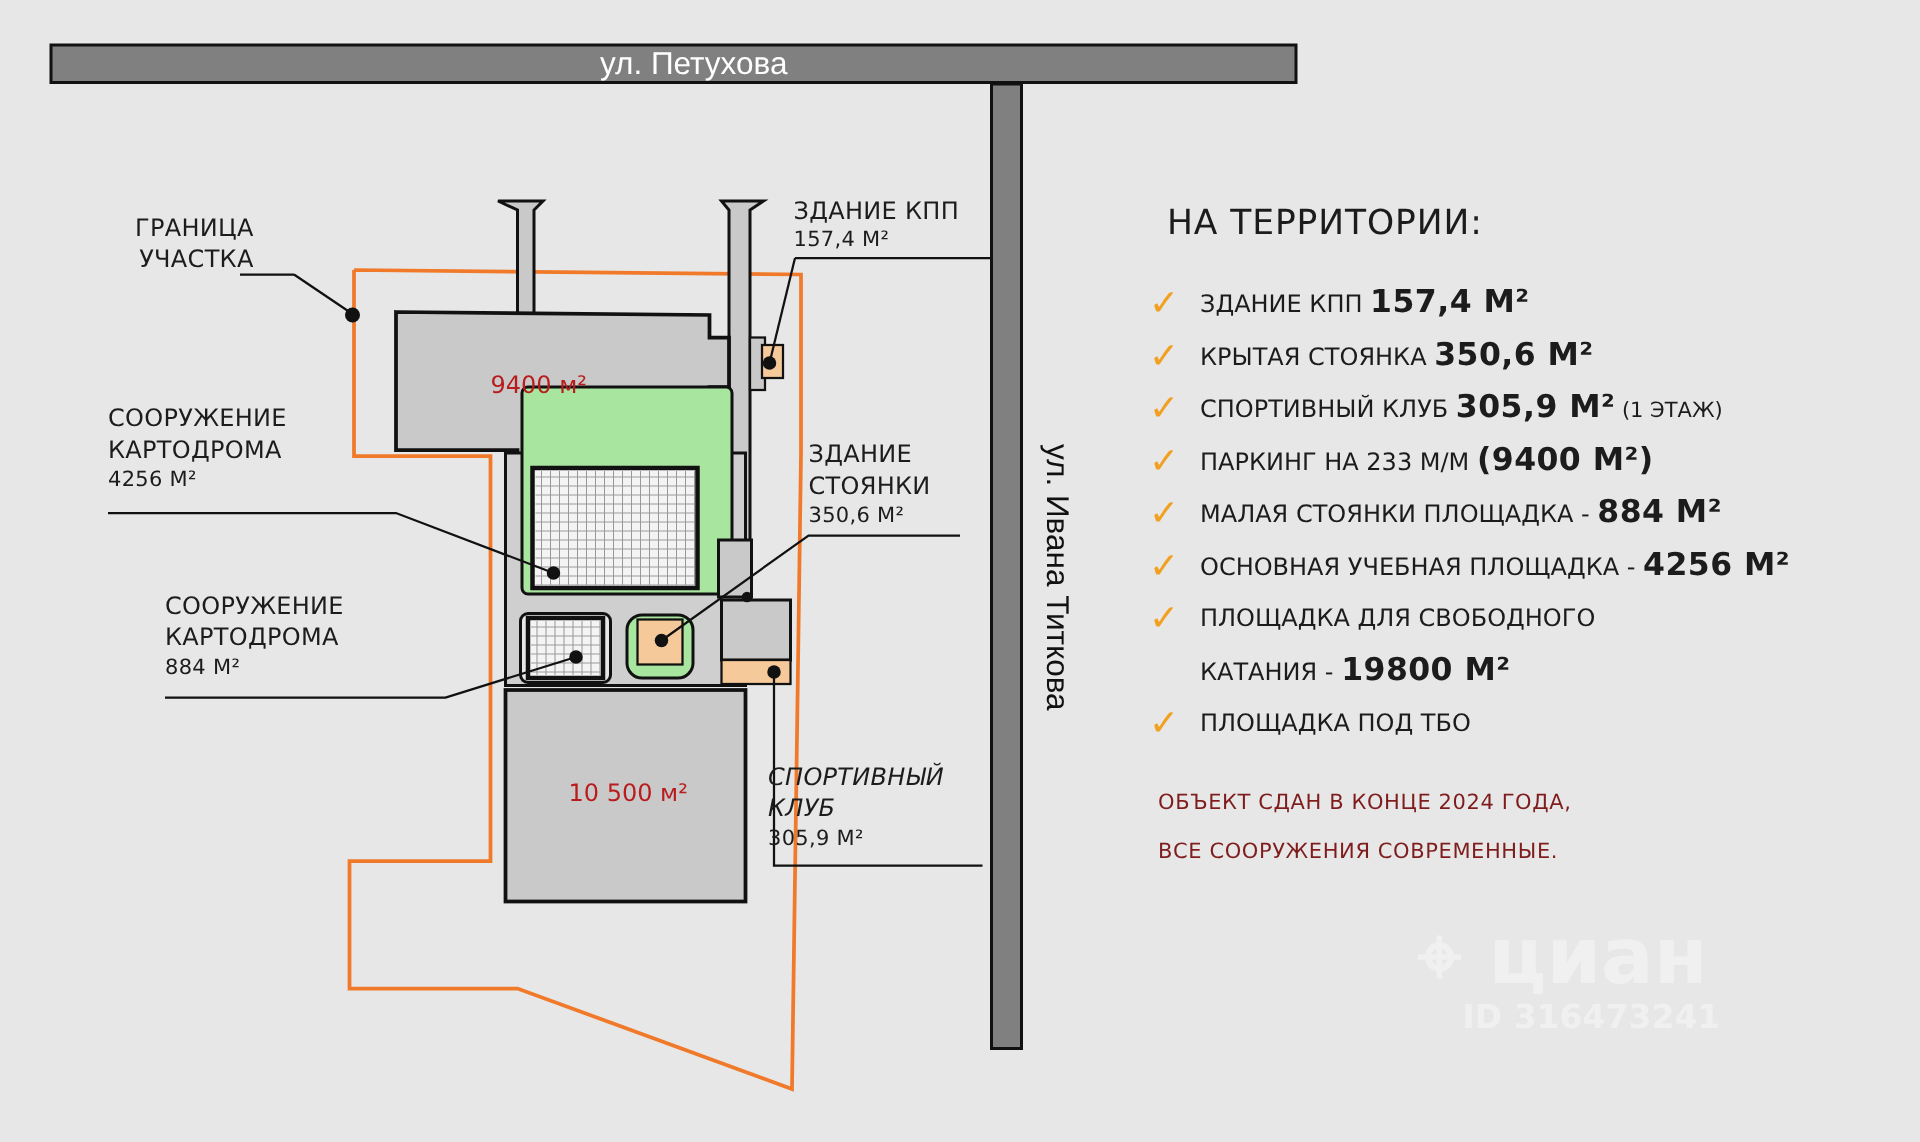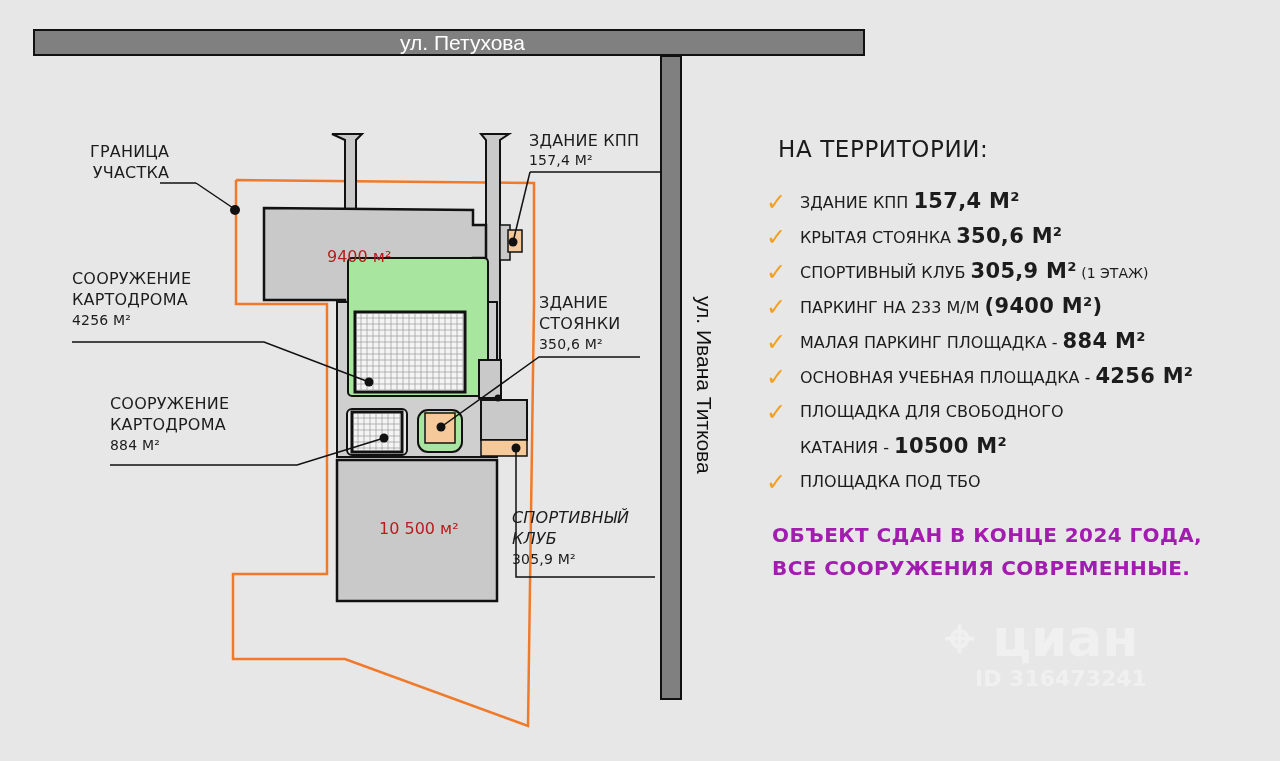--- a/index.html
+++ b/index.html
@@ -8,21 +8,21 @@
   .lbl{position:absolute;font-size:16px;line-height:21px;letter-spacing:0.2px;color:#1c1c1c;text-transform:none;}
   .street-h{position:absolute;left:400px;top:31px;font-family:"Liberation Sans",sans-serif;font-size:21px;color:#fff;font-weight:normal;}
   .street-v{position:absolute;left:692px;top:296px;font-family:"Liberation Sans",sans-serif;font-size:21px;color:#111;writing-mode:vertical-rl;}
   .panel-title{position:absolute;left:766px;top:136px;font-size:23px;letter-spacing:0.6px;color:#1c1c1c;margin-left:12px;}
   .list{position:absolute;left:766px;top:184px;margin:0;padding:0;list-style:none;}
   .list li{position:relative;padding-left:34px;font-size:16px;height:35px;line-height:35px;white-space:nowrap;}
   .list li.two{height:70px;line-height:35px;}
   .list li .big{font-size:21px;font-weight:bold;letter-spacing:0.3px;}
   .list li .small{font-size:14px;text-align:right;}
   .check{position:absolute;left:0;top:6px;color:#f2a020;font-size:24px;line-height:24px;font-weight:bold;}
-  .note{position:absolute;left:772px;top:519px;font-size:20px;line-height:33px;font-weight:bold;letter-spacing:0.4px;color:#a21caf;}
+  .note{position:absolute;left:772px;top:519px;font-size:14px;line-height:33px;font-weight:normal;letter-spacing:0.4px;color:#7f1d1d;}
   .wm{position:absolute;left:945px;top:610px;color:#f1f1f1;opacity:0.9;}
   .wm .logo{font-size:52px;font-weight:bold;line-height:56px;}
   .wm .id{font-size:22px;font-weight:bold;margin-left:30px;}
   .area{position:absolute;font-size:16px;color:#b91c1c;}
 </style>
 </head>
 <body>
 
 <svg class="map" viewBox="0 0 1280 761">
 
@@ -163,23 +163,23 @@
 
 <div class="area" style="left:327px;top:247px;">9400 м²</div>
 <div class="area" style="left:379px;top:519px;">10 500 м²</div>
 
 <div class="panel-title">НА ТЕРРИТОРИИ:</div>
 <ul class="list">
   <li><span class="check">✓</span><span>ЗДАНИЕ КПП </span><span class="big">157,4 М²</span></li>
   <li><span class="check">✓</span><span>КРЫТАЯ СТОЯНКА </span><span class="big">350,6 М²</span></li>
   <li><span class="check">✓</span><span>СПОРТИВНЫЙ КЛУБ </span><span class="big">305,9 М²</span><span class="small"> (1 ЭТАЖ)</span></li>
   <li><span class="check">✓</span><span>ПАРКИНГ НА 233 М/М </span><span class="big">(9400 М²)</span></li>
-  <li><span class="check">✓</span><span>МАЛАЯ ПАРКИНГ ПЛОЩАДКА - </span><span class="big">884 М²</span></li>
+  <li><span class="check">✓</span><span>МАЛАЯ СТОЯНКИ ПЛОЩАДКА - </span><span class="big">884 М²</span></li>
   <li><span class="check">✓</span><span>ОСНОВНАЯ УЧЕБНАЯ ПЛОЩАДКА - </span><span class="big">4256 М²</span></li>
-  <li class="two"><span class="check">✓</span><span>ПЛОЩАДКА ДЛЯ СВОБОДНОГО</span><br><span>КАТАНИЯ - </span><span class="big">10500 М²</span></li>
+  <li class="two"><span class="check">✓</span><span>ПЛОЩАДКА ДЛЯ СВОБОДНОГО</span><br><span>КАТАНИЯ - </span><span class="big">19800 М²</span></li>
   <li><span class="check">✓</span><span>ПЛОЩАДКА ПОД ТБО</span></li>
 </ul>
 
 <div class="note">
   <div>ОБЪЕКТ СДАН В КОНЦЕ 2024 ГОДА,</div>
   <div>ВСЕ СООРУЖЕНИЯ СОВРЕМЕННЫЕ.</div>
 </div>
 
 <div class="wm">
   <div class="logo"><span>⌖</span> <span>циан</span></div>

